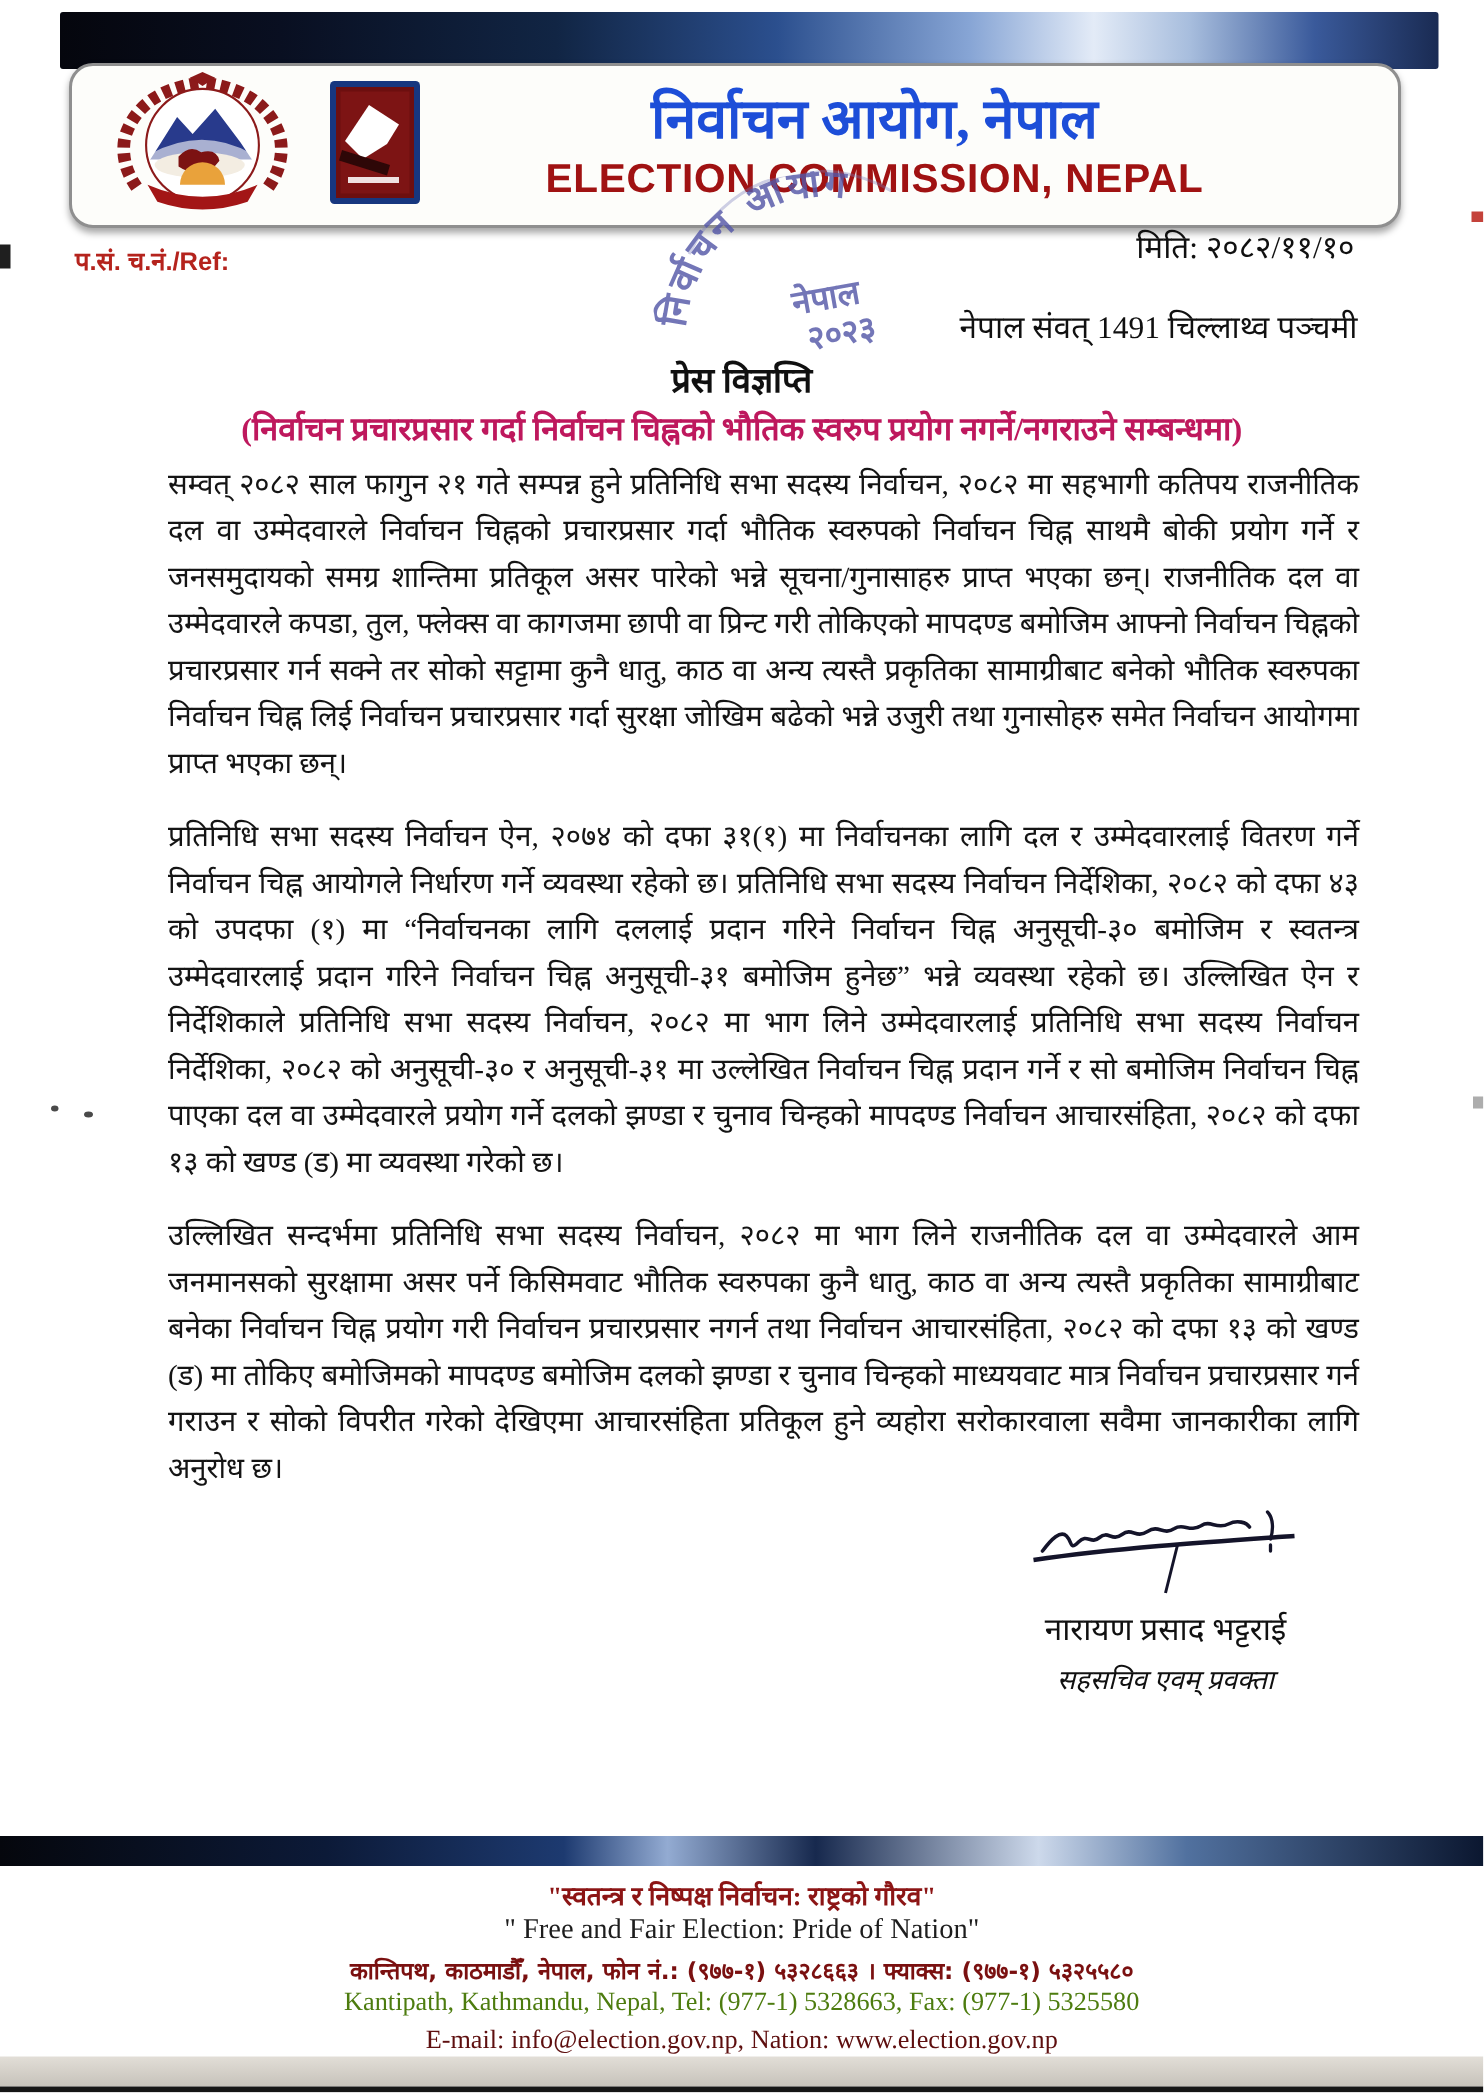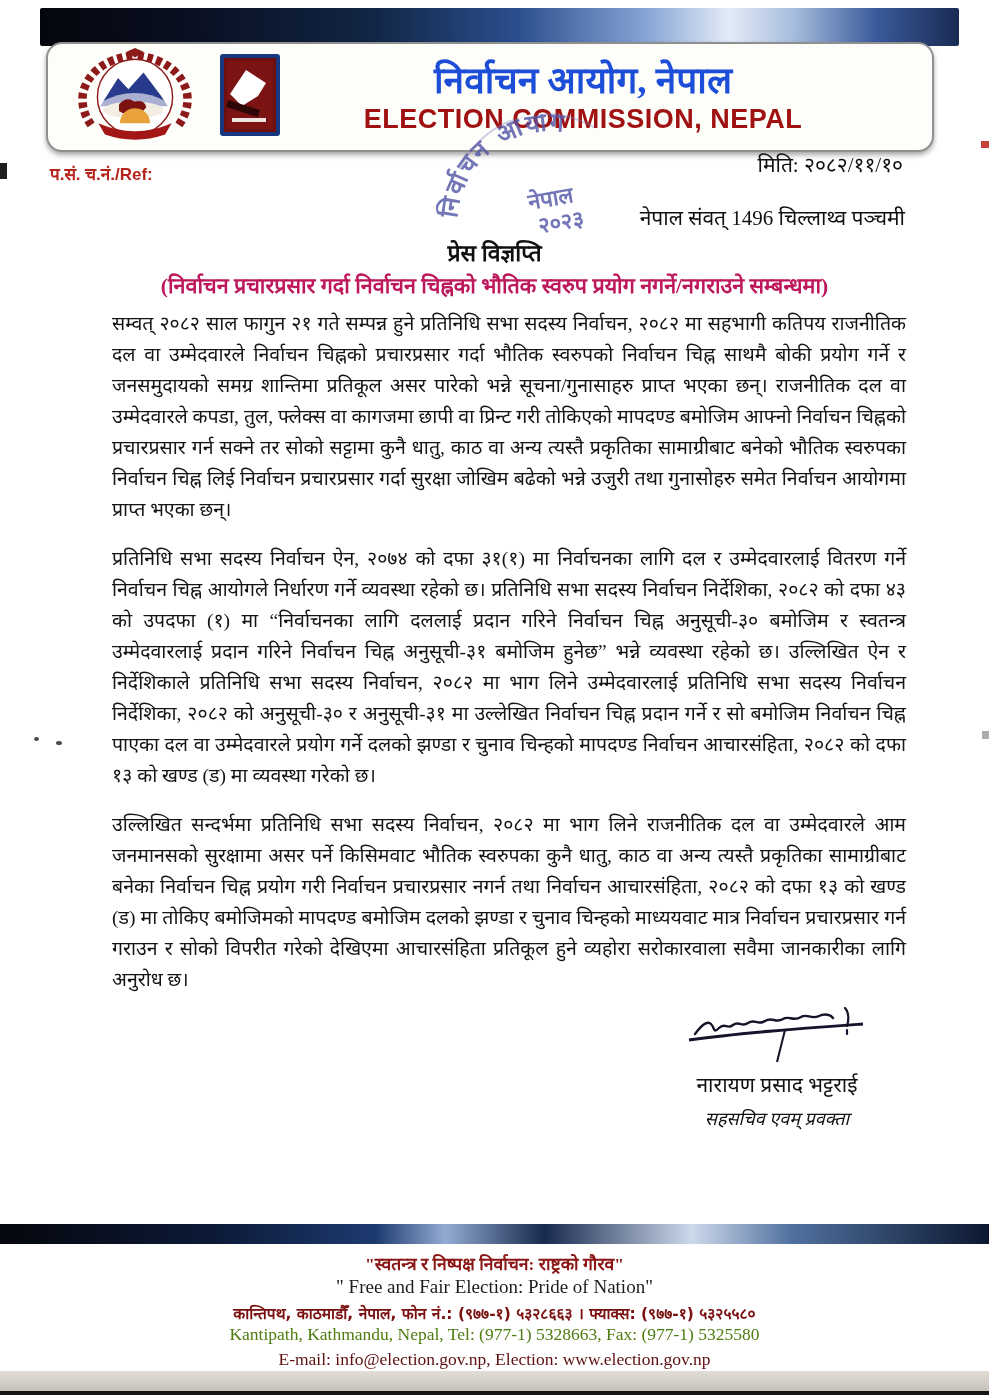--- a/index.html
+++ b/index.html
@@ -128,21 +128,21 @@
       </text>
       <text x="92" y="92" font-size="22">नेपाल</text>
       <text x="98" y="117" font-size="22">२०२३</text>
     </svg>
   </div>
 
   <div class="ref-line">प.सं. च.नं./Ref:</div>
 
   <div class="date-block">
     <div class="date-l1">मिति: २०८२/११/१०</div>
-    <div class="date-l2">नेपाल संवत् 1496 चिल्लाथ्व पञ्चमी</div>
+    <div class="date-l2">नेपाल संवत् 1491 चिल्लाथ्व पञ्चमी</div>
   </div>
 
   <div class="press-title">प्रेस विज्ञप्ति</div>
   <div class="press-subtitle">(निर्वाचन प्रचारप्रसार गर्दा निर्वाचन चिह्नको भौतिक स्वरुप प्रयोग नगर्ने/नगराउने सम्बन्धमा)</div>
 
   <div class="body-text">
     <p>सम्वत् २०८२ साल फागुन २१ गते सम्पन्न हुने प्रतिनिधि सभा सदस्य निर्वाचन, २०८२ मा सहभागी कतिपय राजनीतिक दल वा उम्मेदवारले निर्वाचन चिह्नको प्रचारप्रसार गर्दा भौतिक स्वरुपको निर्वाचन चिह्न साथमै बोकी प्रयोग गर्ने र जनसमुदायको समग्र शान्तिमा प्रतिकूल असर पारेको भन्ने सूचना/गुनासाहरु प्राप्त भएका छन्। राजनीतिक दल वा उम्मेदवारले कपडा, तुल, फ्लेक्स वा कागजमा छापी वा प्रिन्ट गरी तोकिएको मापदण्ड बमोजिम आफ्नो निर्वाचन चिह्नको प्रचारप्रसार गर्न सक्ने तर सोको सट्टामा कुनै धातु, काठ वा अन्य त्यस्तै प्रकृतिका सामाग्रीबाट बनेको भौतिक स्वरुपका निर्वाचन चिह्न लिई निर्वाचन प्रचारप्रसार गर्दा सुरक्षा जोखिम बढेको भन्ने उजुरी तथा गुनासोहरु समेत निर्वाचन आयोगमा प्राप्त भएका छन्।</p>
     <p>प्रतिनिधि सभा सदस्य निर्वाचन ऐन, २०७४ को दफा ३१(१) मा निर्वाचनका लागि दल र उम्मेदवारलाई वितरण गर्ने निर्वाचन चिह्न आयोगले निर्धारण गर्ने व्यवस्था रहेको छ। प्रतिनिधि सभा सदस्य निर्वाचन निर्देशिका, २०८२ को दफा ४३ को उपदफा (१) मा “निर्वाचनका लागि दललाई प्रदान गरिने निर्वाचन चिह्न अनुसूची-३० बमोजिम र स्वतन्त्र उम्मेदवारलाई प्रदान गरिने निर्वाचन चिह्न अनुसूची-३१ बमोजिम हुनेछ” भन्ने व्यवस्था रहेको छ। उल्लिखित ऐन र निर्देशिकाले प्रतिनिधि सभा सदस्य निर्वाचन, २०८२ मा भाग लिने उम्मेदवारलाई प्रतिनिधि सभा सदस्य निर्वाचन निर्देशिका, २०८२ को अनुसूची-३० र अनुसूची-३१ मा उल्लेखित निर्वाचन चिह्न प्रदान गर्ने र सो बमोजिम निर्वाचन चिह्न पाएका दल वा उम्मेदवारले प्रयोग गर्ने दलको झण्डा र चुनाव चिन्हको मापदण्ड निर्वाचन आचारसंहिता, २०८२ को दफा १३ को खण्ड (ड) मा व्यवस्था गरेको छ।</p>
     <p>उल्लिखित सन्दर्भमा प्रतिनिधि सभा सदस्य निर्वाचन, २०८२ मा भाग लिने राजनीतिक दल वा उम्मेदवारले आम जनमानसको सुरक्षामा असर पर्ने किसिमवाट भौतिक स्वरुपका कुनै धातु, काठ वा अन्य त्यस्तै प्रकृतिका सामाग्रीबाट बनेका निर्वाचन चिह्न प्रयोग गरी निर्वाचन प्रचारप्रसार नगर्न तथा निर्वाचन आचारसंहिता, २०८२ को दफा १३ को खण्ड (ड) मा तोकिए बमोजिमको मापदण्ड बमोजिम दलको झण्डा र चुनाव चिन्हको माध्ययवाट मात्र निर्वाचन प्रचारप्रसार गर्न गराउन र सोको विपरीत गरेको देखिएमा आचारसंहिता प्रतिकूल हुने व्यहोरा सरोकारवाला सवैमा जानकारीका लागि अनुरोध छ।</p>
   </div>
@@ -159,21 +159,21 @@
     <div class="sig-name">नारायण प्रसाद भट्टराई</div>
     <div class="sig-role">सहसचिव एवम् प्रवक्ता</div>
   </div>
 
   <div class="footer-bar"></div>
 
   <div class="f-center slogan-np">"स्वतन्त्र र निष्पक्ष निर्वाचन: राष्ट्रको गौरव"</div>
   <div class="f-center slogan-en">" Free and Fair Election: Pride of Nation"</div>
   <div class="f-center addr-np">कान्तिपथ, काठमाडौँ, नेपाल, फोन नं.: (९७७-१) ५३२८६६३ । फ्याक्स: (९७७-१) ५३२५५८०</div>
   <div class="f-center addr-en">Kantipath, Kathmandu, Nepal, Tel: (977-1) 5328663, Fax: (977-1) 5325580</div>
-  <div class="f-center email-web">E-mail: info@election.gov.np, Election: www.election.gov.np</div>
+  <div class="f-center email-web">E-mail: info@election.gov.np, Nation: www.election.gov.np</div>
 
   <div class="bottom-band"></div>
   <div class="bottom-line"></div>
 
   <div class="art art-red-dash"></div>
   <div class="art art-left-dash"></div>
   <div class="art art-dot1"></div>
   <div class="art art-dot2"></div>
   <div class="art art-right-dash"></div>
 

